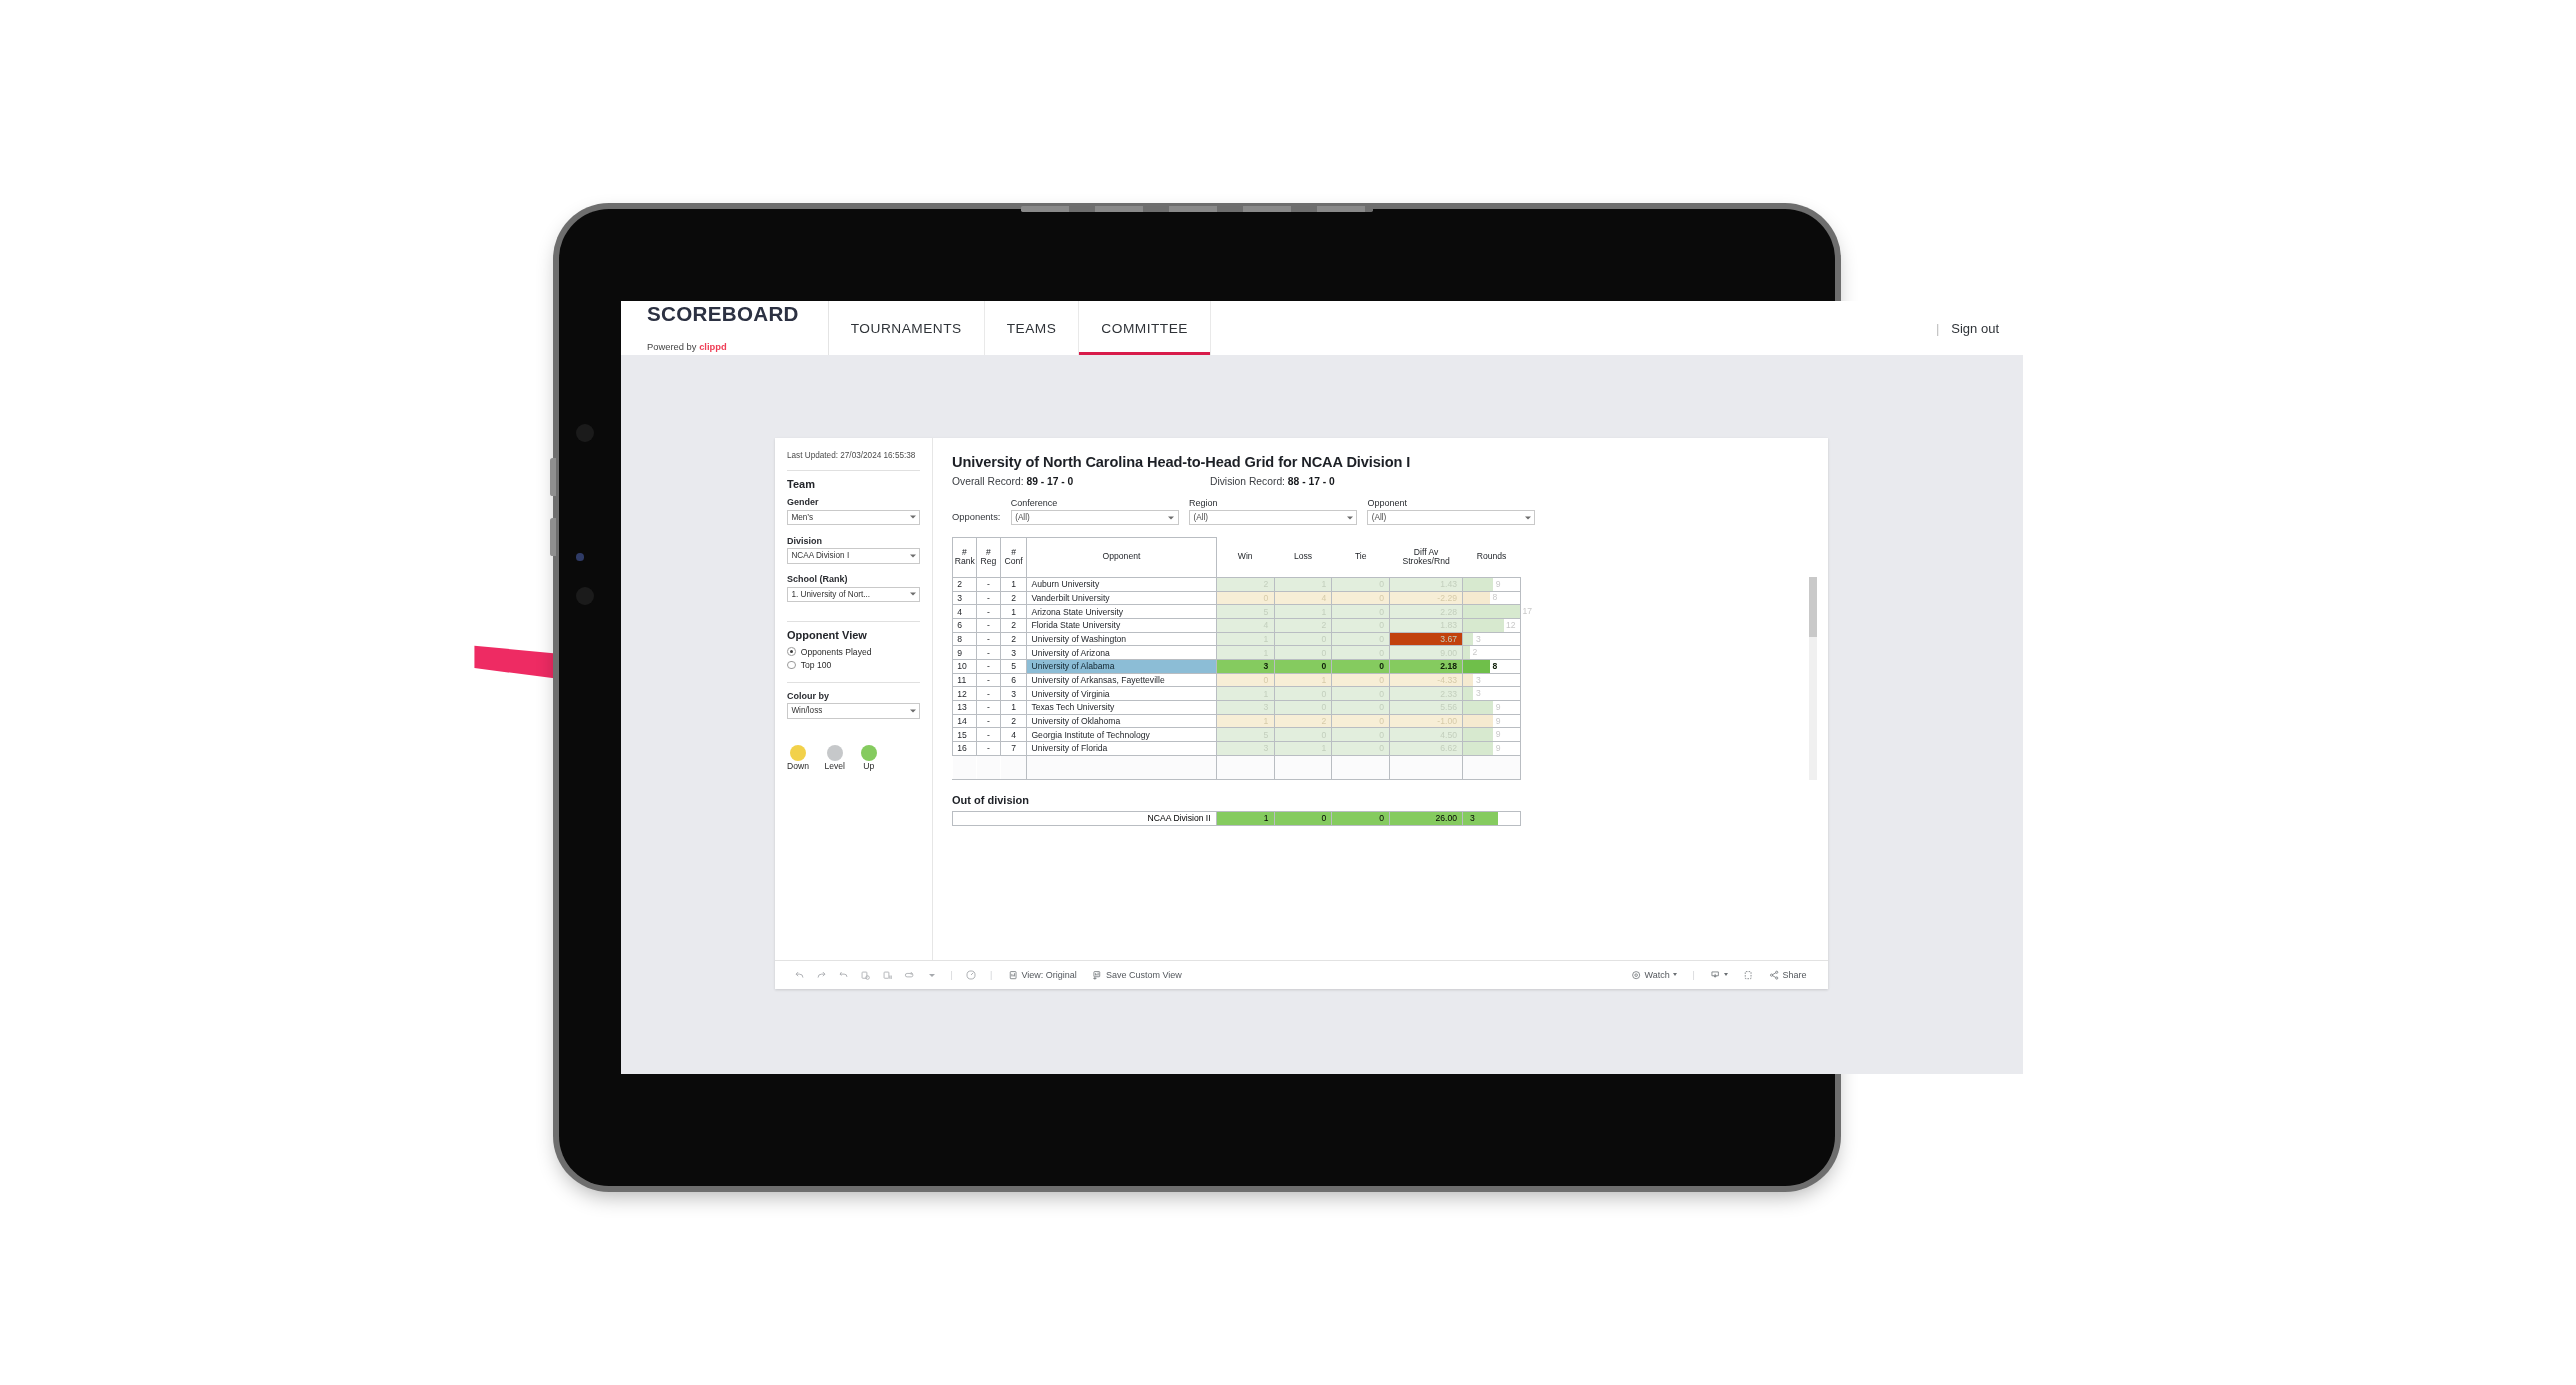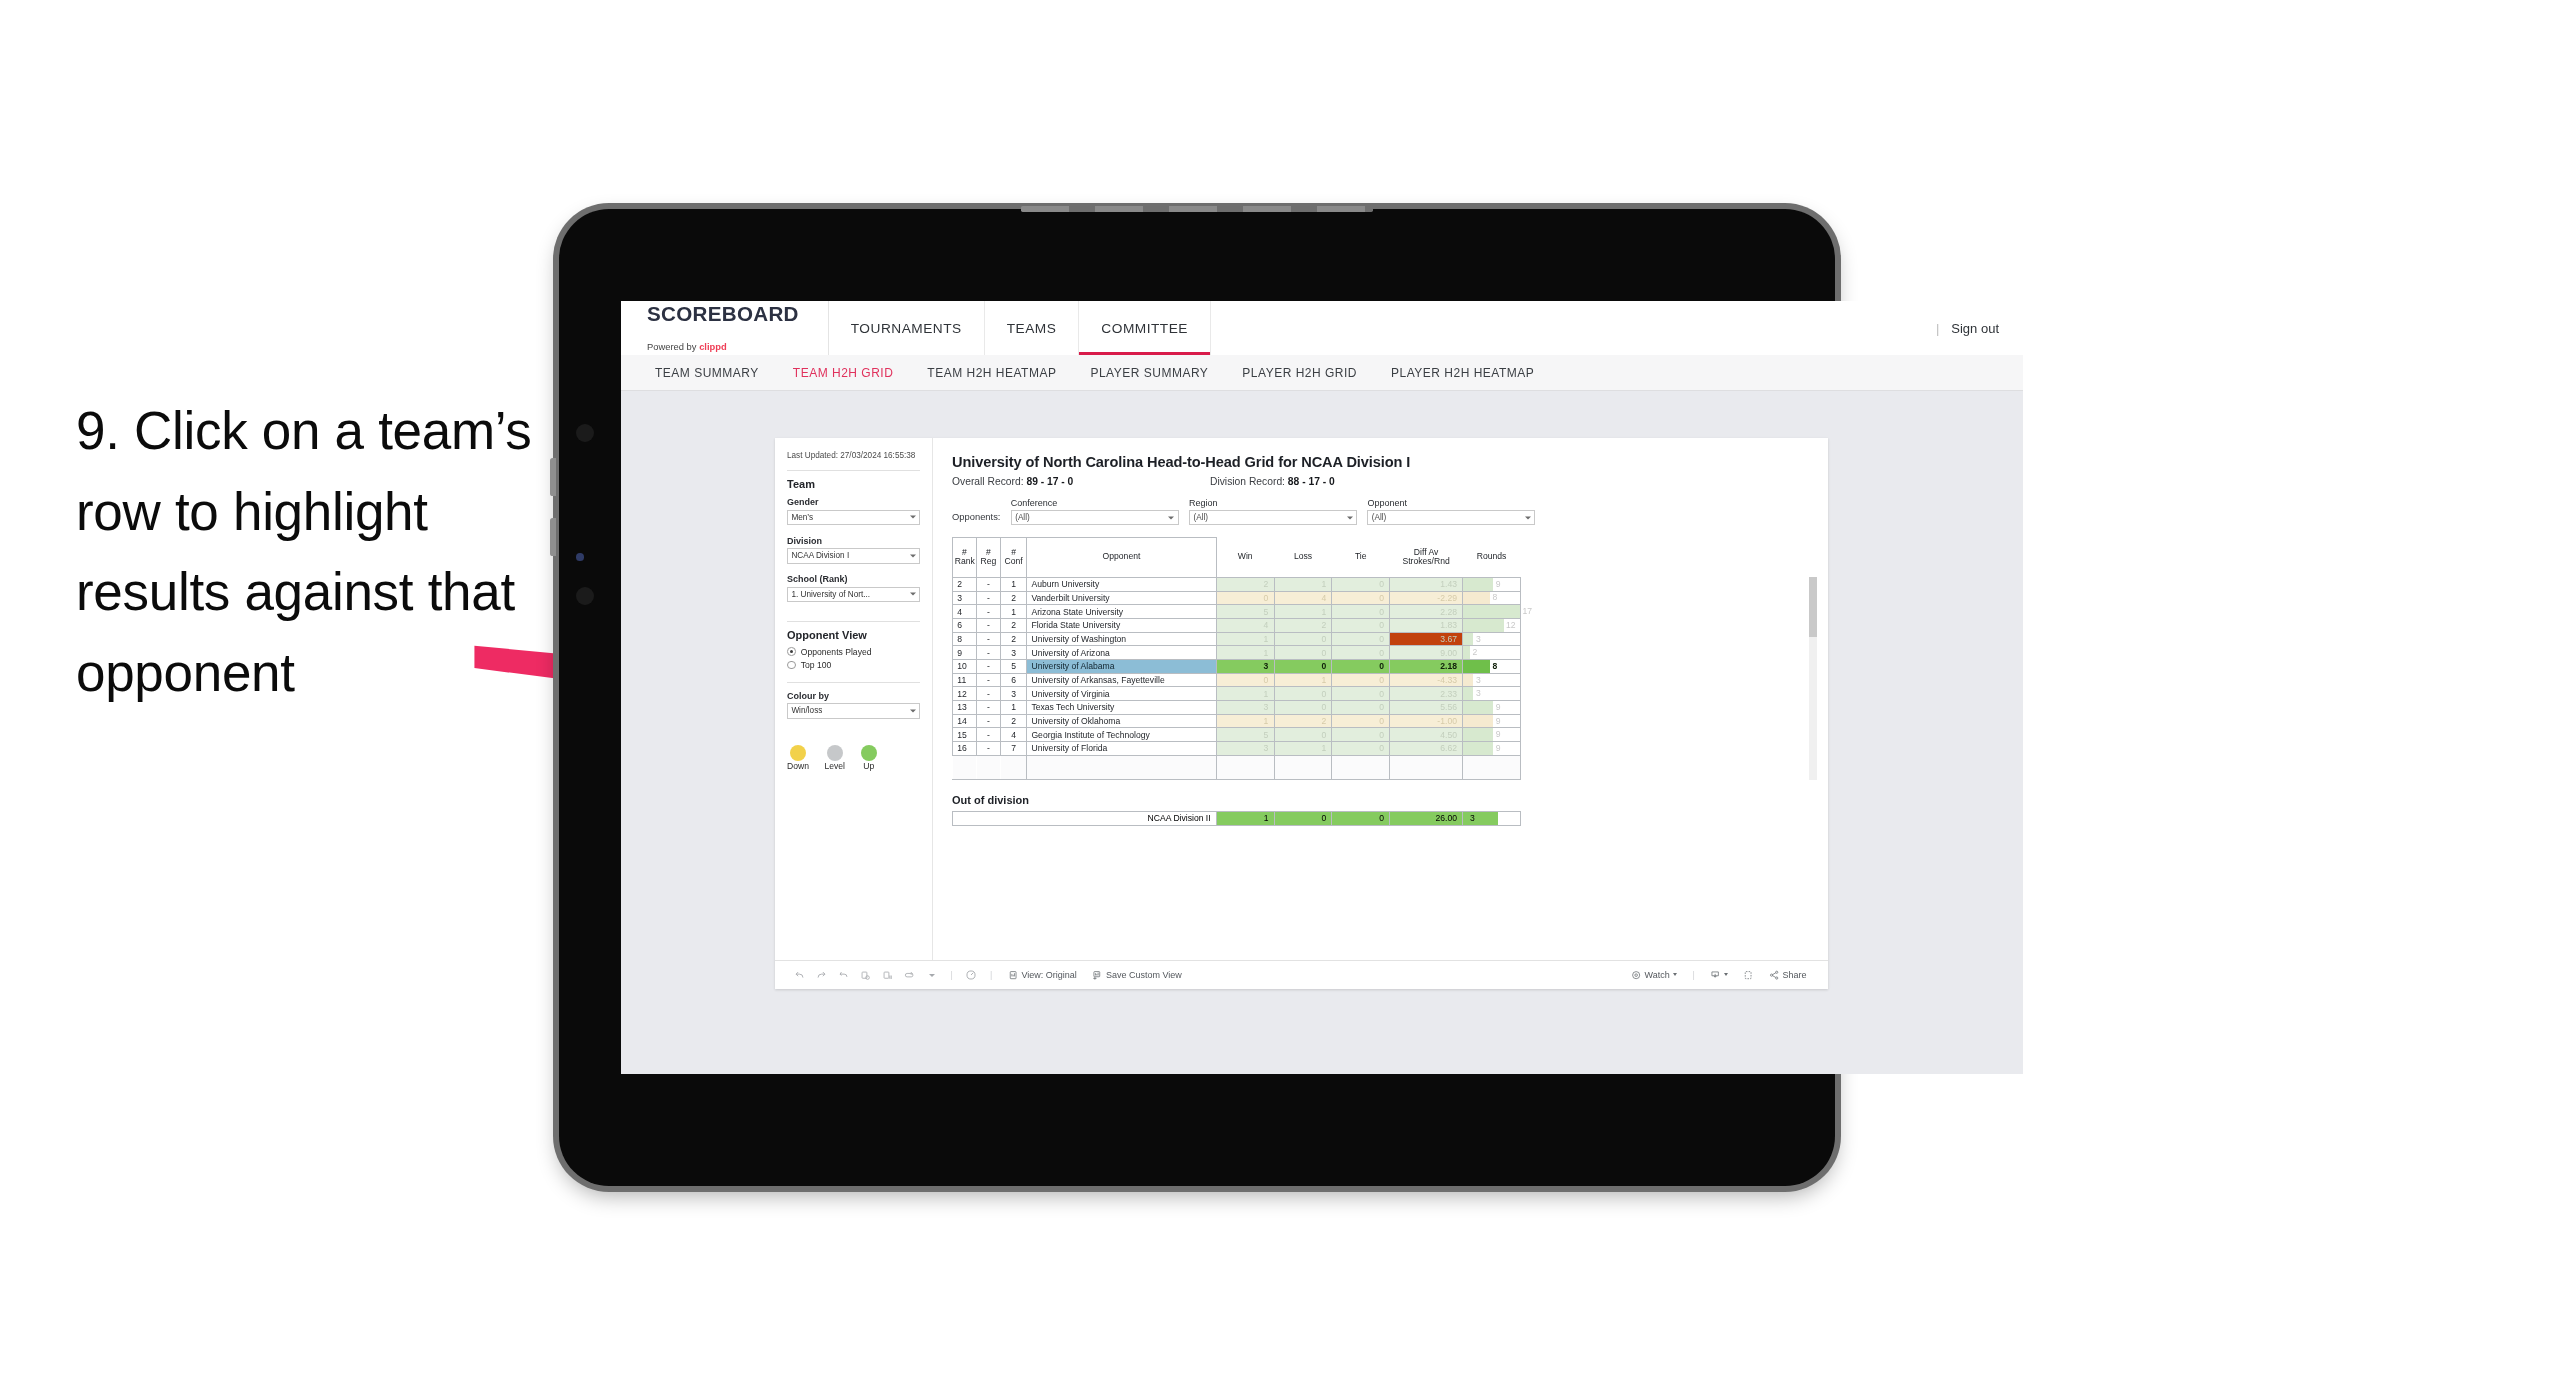--- a/index.html
+++ b/index.html
@@ -206,21 +206,20 @@
   .tb-sep { color: #d2d4d7; padding: 0 7.7px; }
   .tb-item { display: flex; align-items: center; gap: 3.4px; padding: 0 7.7px; }
   .tb-spacer { flex: 1; }
   svg { display: block; }
 </style>
 </head>
 <body>
 
 <div id="stage">
 
-  <div class="annotation">9. Click on a team’s row to highlight results against that opponent</div>
 
   <svg class="arrow-wrap" viewBox="0 0 2999 1613">
     <polygon points="552,752 1186,812 1186,788 1248,836 1186,884 1186,860 552,778" fill="#ee2b63"></polygon>
   </svg>
 
   <div class="tablet">
     <div class="btn-side b1"></div>
     <div class="btn-side b2"></div>
     <div class="cam c1"></div>
     <div class="cam c2"></div>
@@ -237,28 +236,20 @@
           <a href="#">TOURNAMENTS</a>
           <a href="#">TEAMS</a>
           <a href="#" class="active">COMMITTEE</a>
         </div>
         <div class="topbar-right">
           <span class="divider-v">|</span>
           <a href="#" style="color:#2f3338;text-decoration:none">Sign out</a>
         </div>
       </div>
 
-      <div class="subnav">
-        <a href="#">TEAM SUMMARY</a>
-        <a href="#" class="active">TEAM H2H GRID</a>
-        <a href="#">TEAM H2H HEATMAP</a>
-        <a href="#">PLAYER SUMMARY</a>
-        <a href="#">PLAYER H2H GRID</a>
-        <a href="#">PLAYER H2H HEATMAP</a>
-      </div>
 
       <div class="viz">
         <div class="viz-body">
 
           <div class="side">
             <div class="side-ts">Last Updated: 27/03/2024 16:55:38</div>
             <div class="hr"></div>
             <div class="side-h">Team</div>
 
             <div class="fld">

